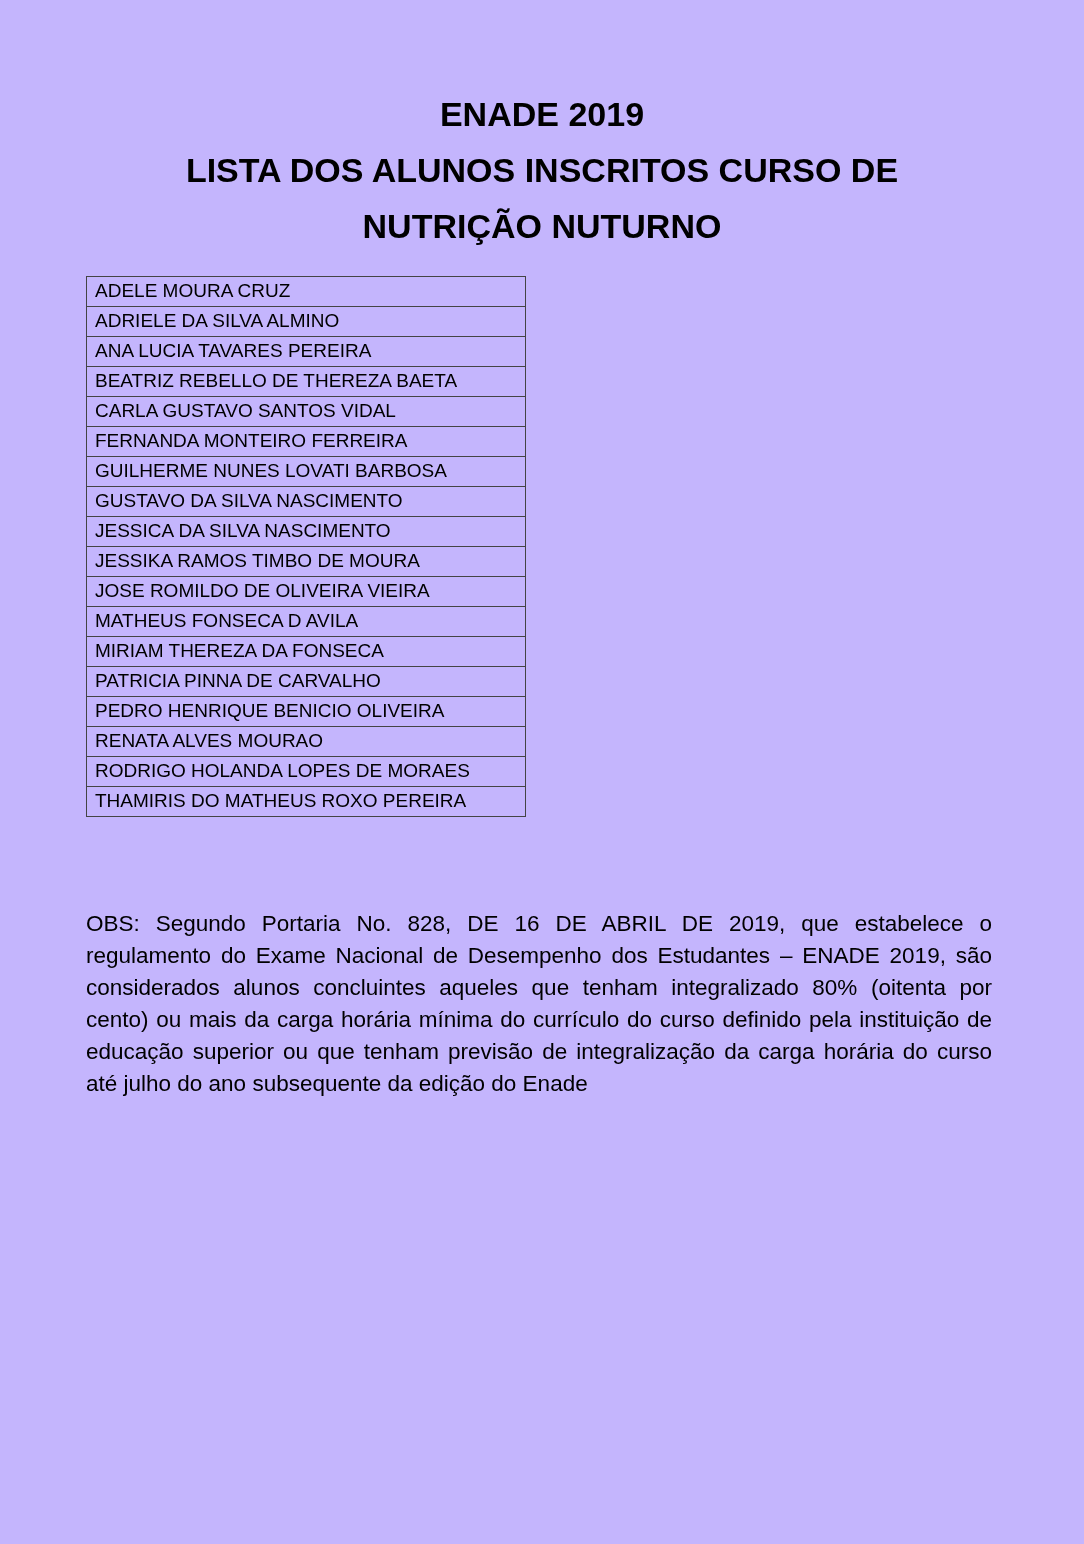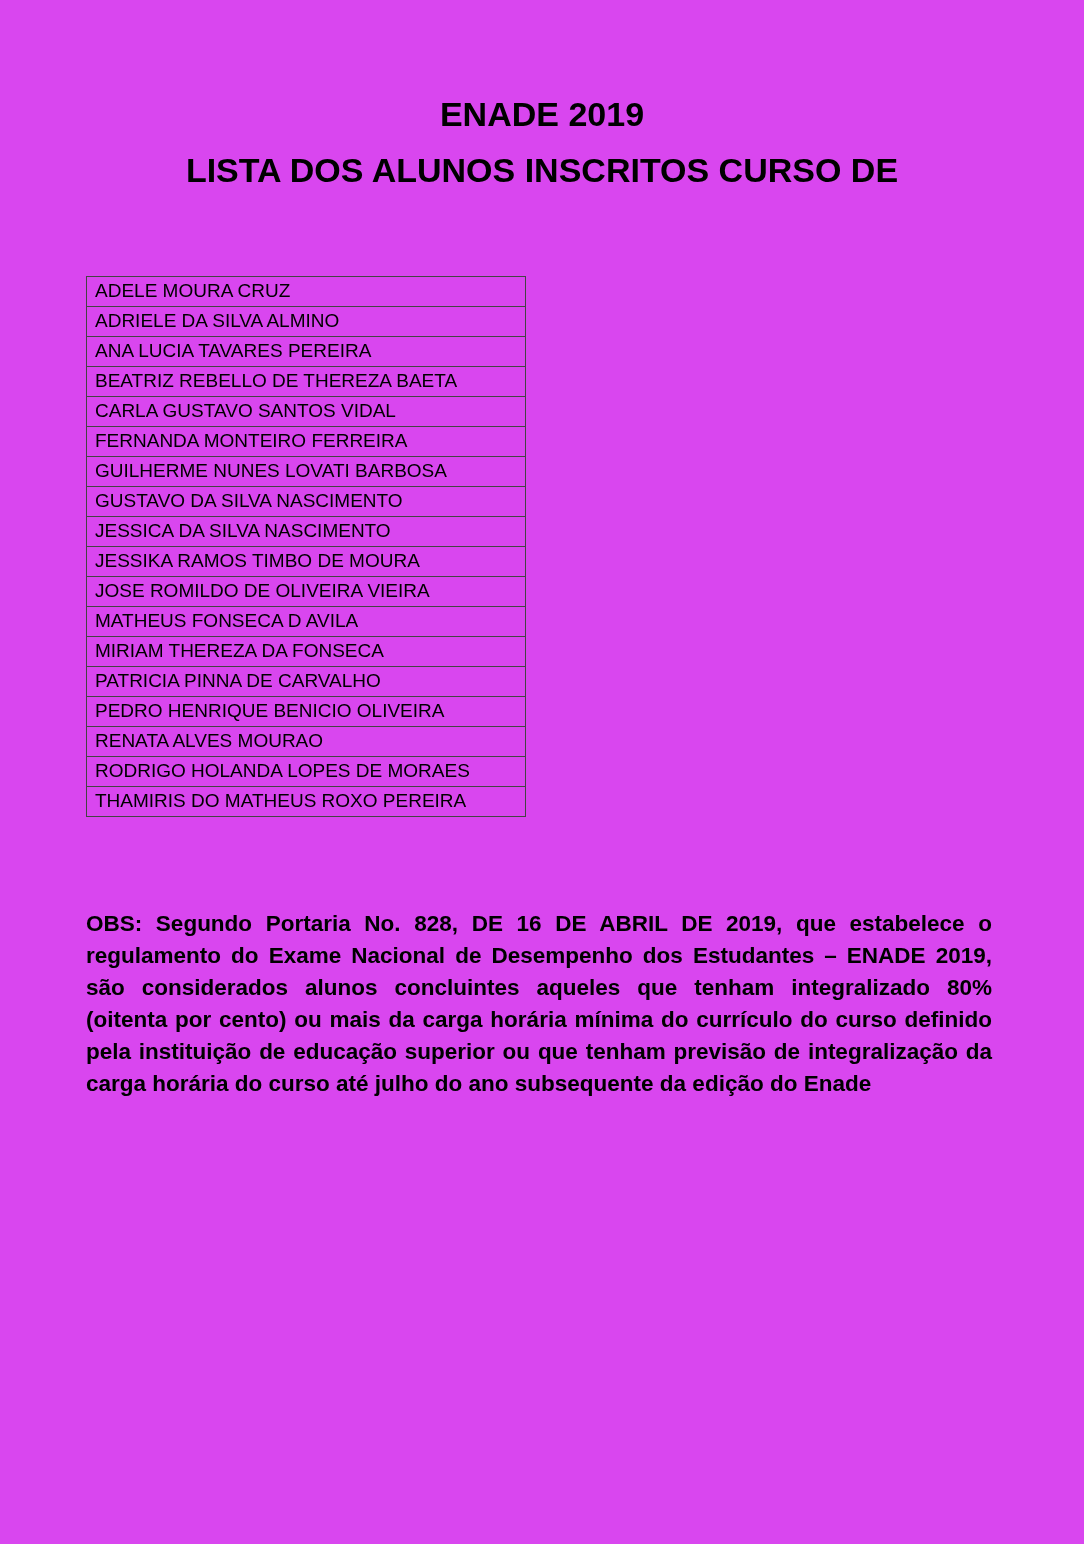--- a/index.html
+++ b/index.html
@@ -5,21 +5,21 @@
   * { margin: 0; padding: 0; box-sizing: border-box; }
   html, body {
     background: #ffffff;
     font-family: "Liberation Sans", sans-serif;
     color: #000000;
   }
   .page {
     position: relative;
     width: 1084px;
     height: 1544px;
-    background: #d946ef;
+    background: #c4b5fd;
     overflow: hidden;
   }
   .title-block {
     padding-top: 86px;
     text-align: center;
     font-weight: bold;
     font-size: 34px;
     line-height: 56px;
     color: #000000;
   }
@@ -39,34 +39,35 @@
     height: 29px;
     white-space: nowrap;
     color: #000000;
   }
   .note {
     position: absolute;
     left: 86px;
     top: 908px;
     width: 906px;
     font-size: 22.5px;
-    font-weight: bold;
+    font-weight: normal;
     line-height: 32px;
     text-align: justify;
     color: #000000;
   }
 </style>
 </head>
 <body>
 
 <div class="page">
 
   <div class="title-block">
     <div>ENADE 2019</div>
     <div>LISTA DOS ALUNOS INSCRITOS CURSO DE</div>
+    <div>NUTRIÇÃO NUTURNO</div>
   </div>
 
   <table class="student-table">
     <tbody>
         <tr>
           <td>ADELE MOURA CRUZ</td>
         </tr>
         <tr>
           <td>ADRIELE DA SILVA ALMINO</td>
         </tr>

